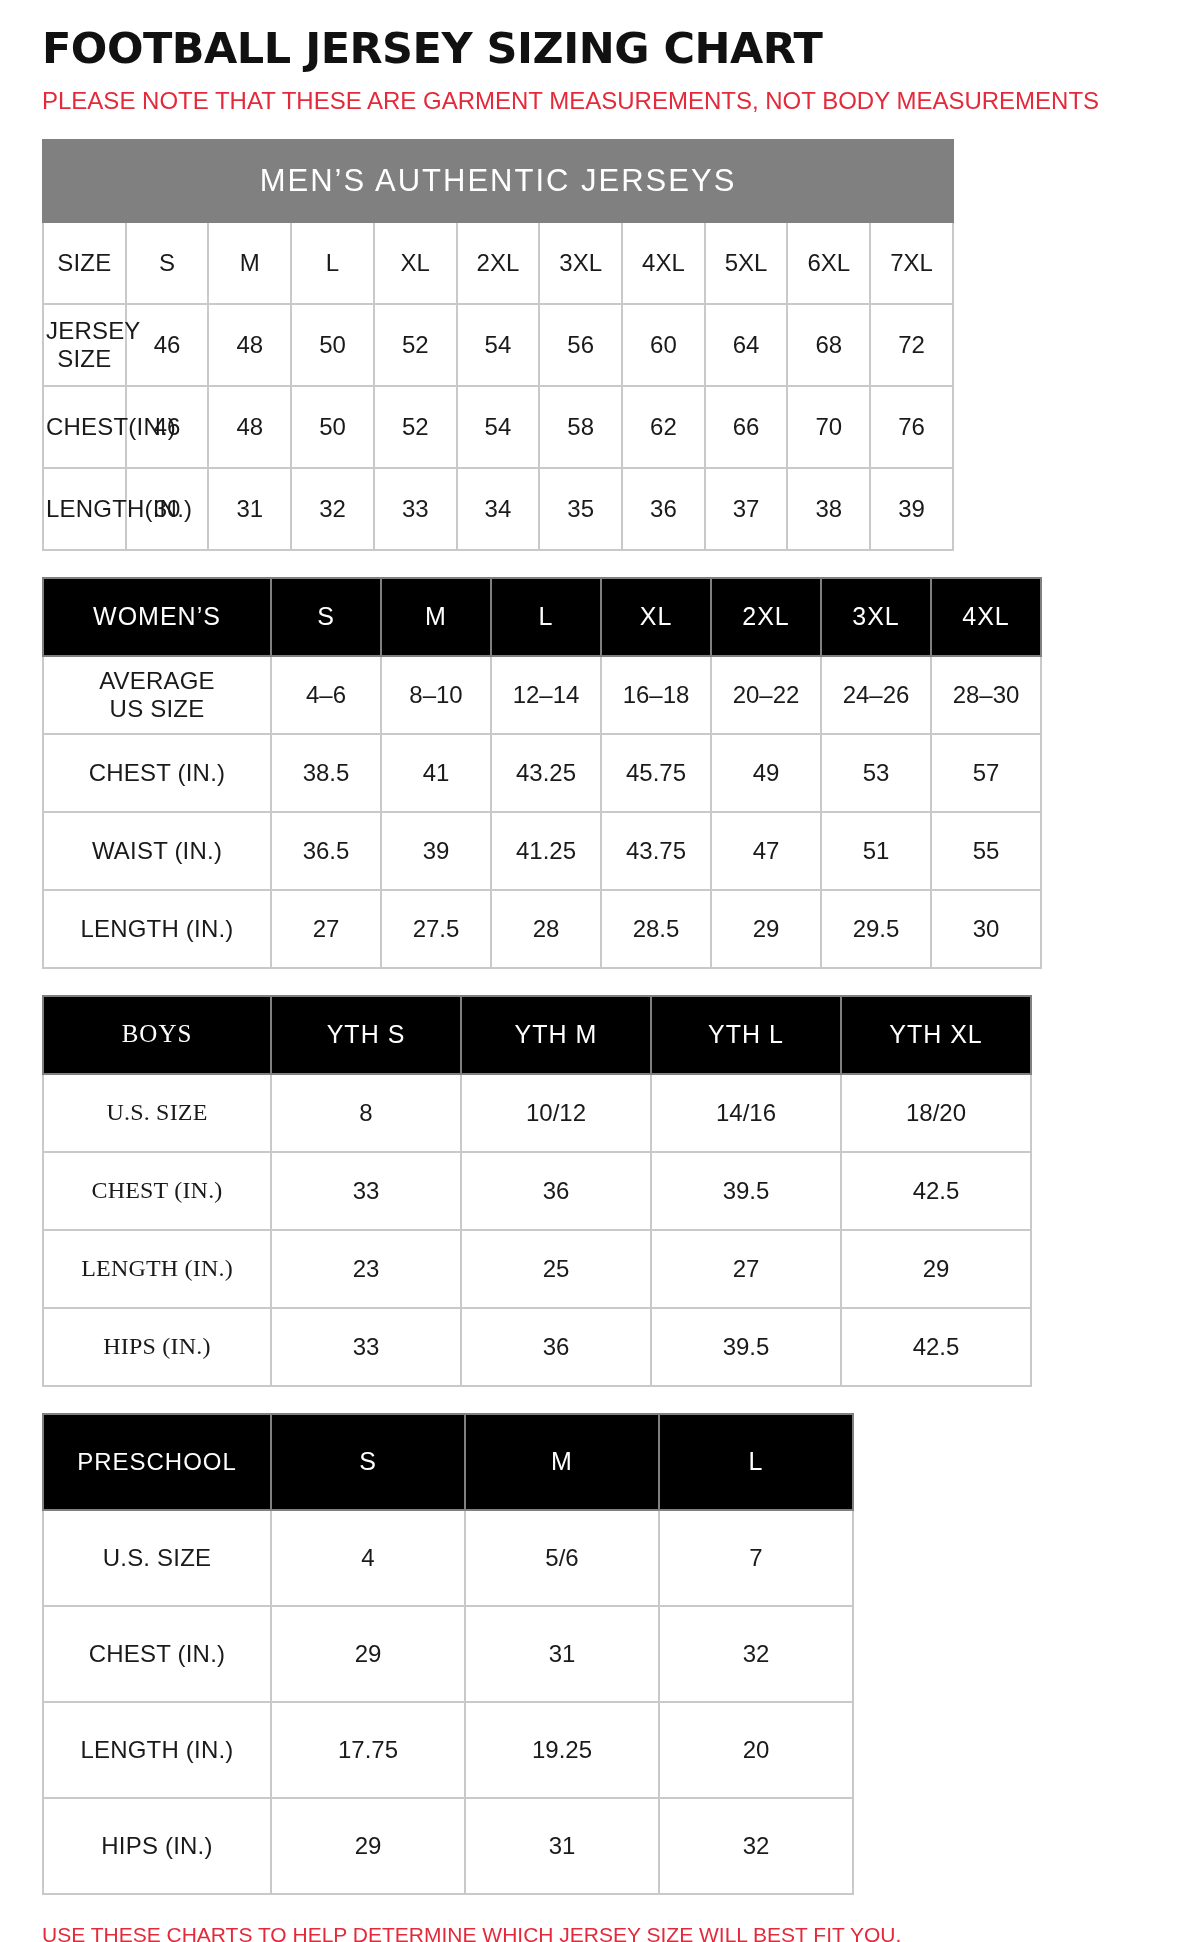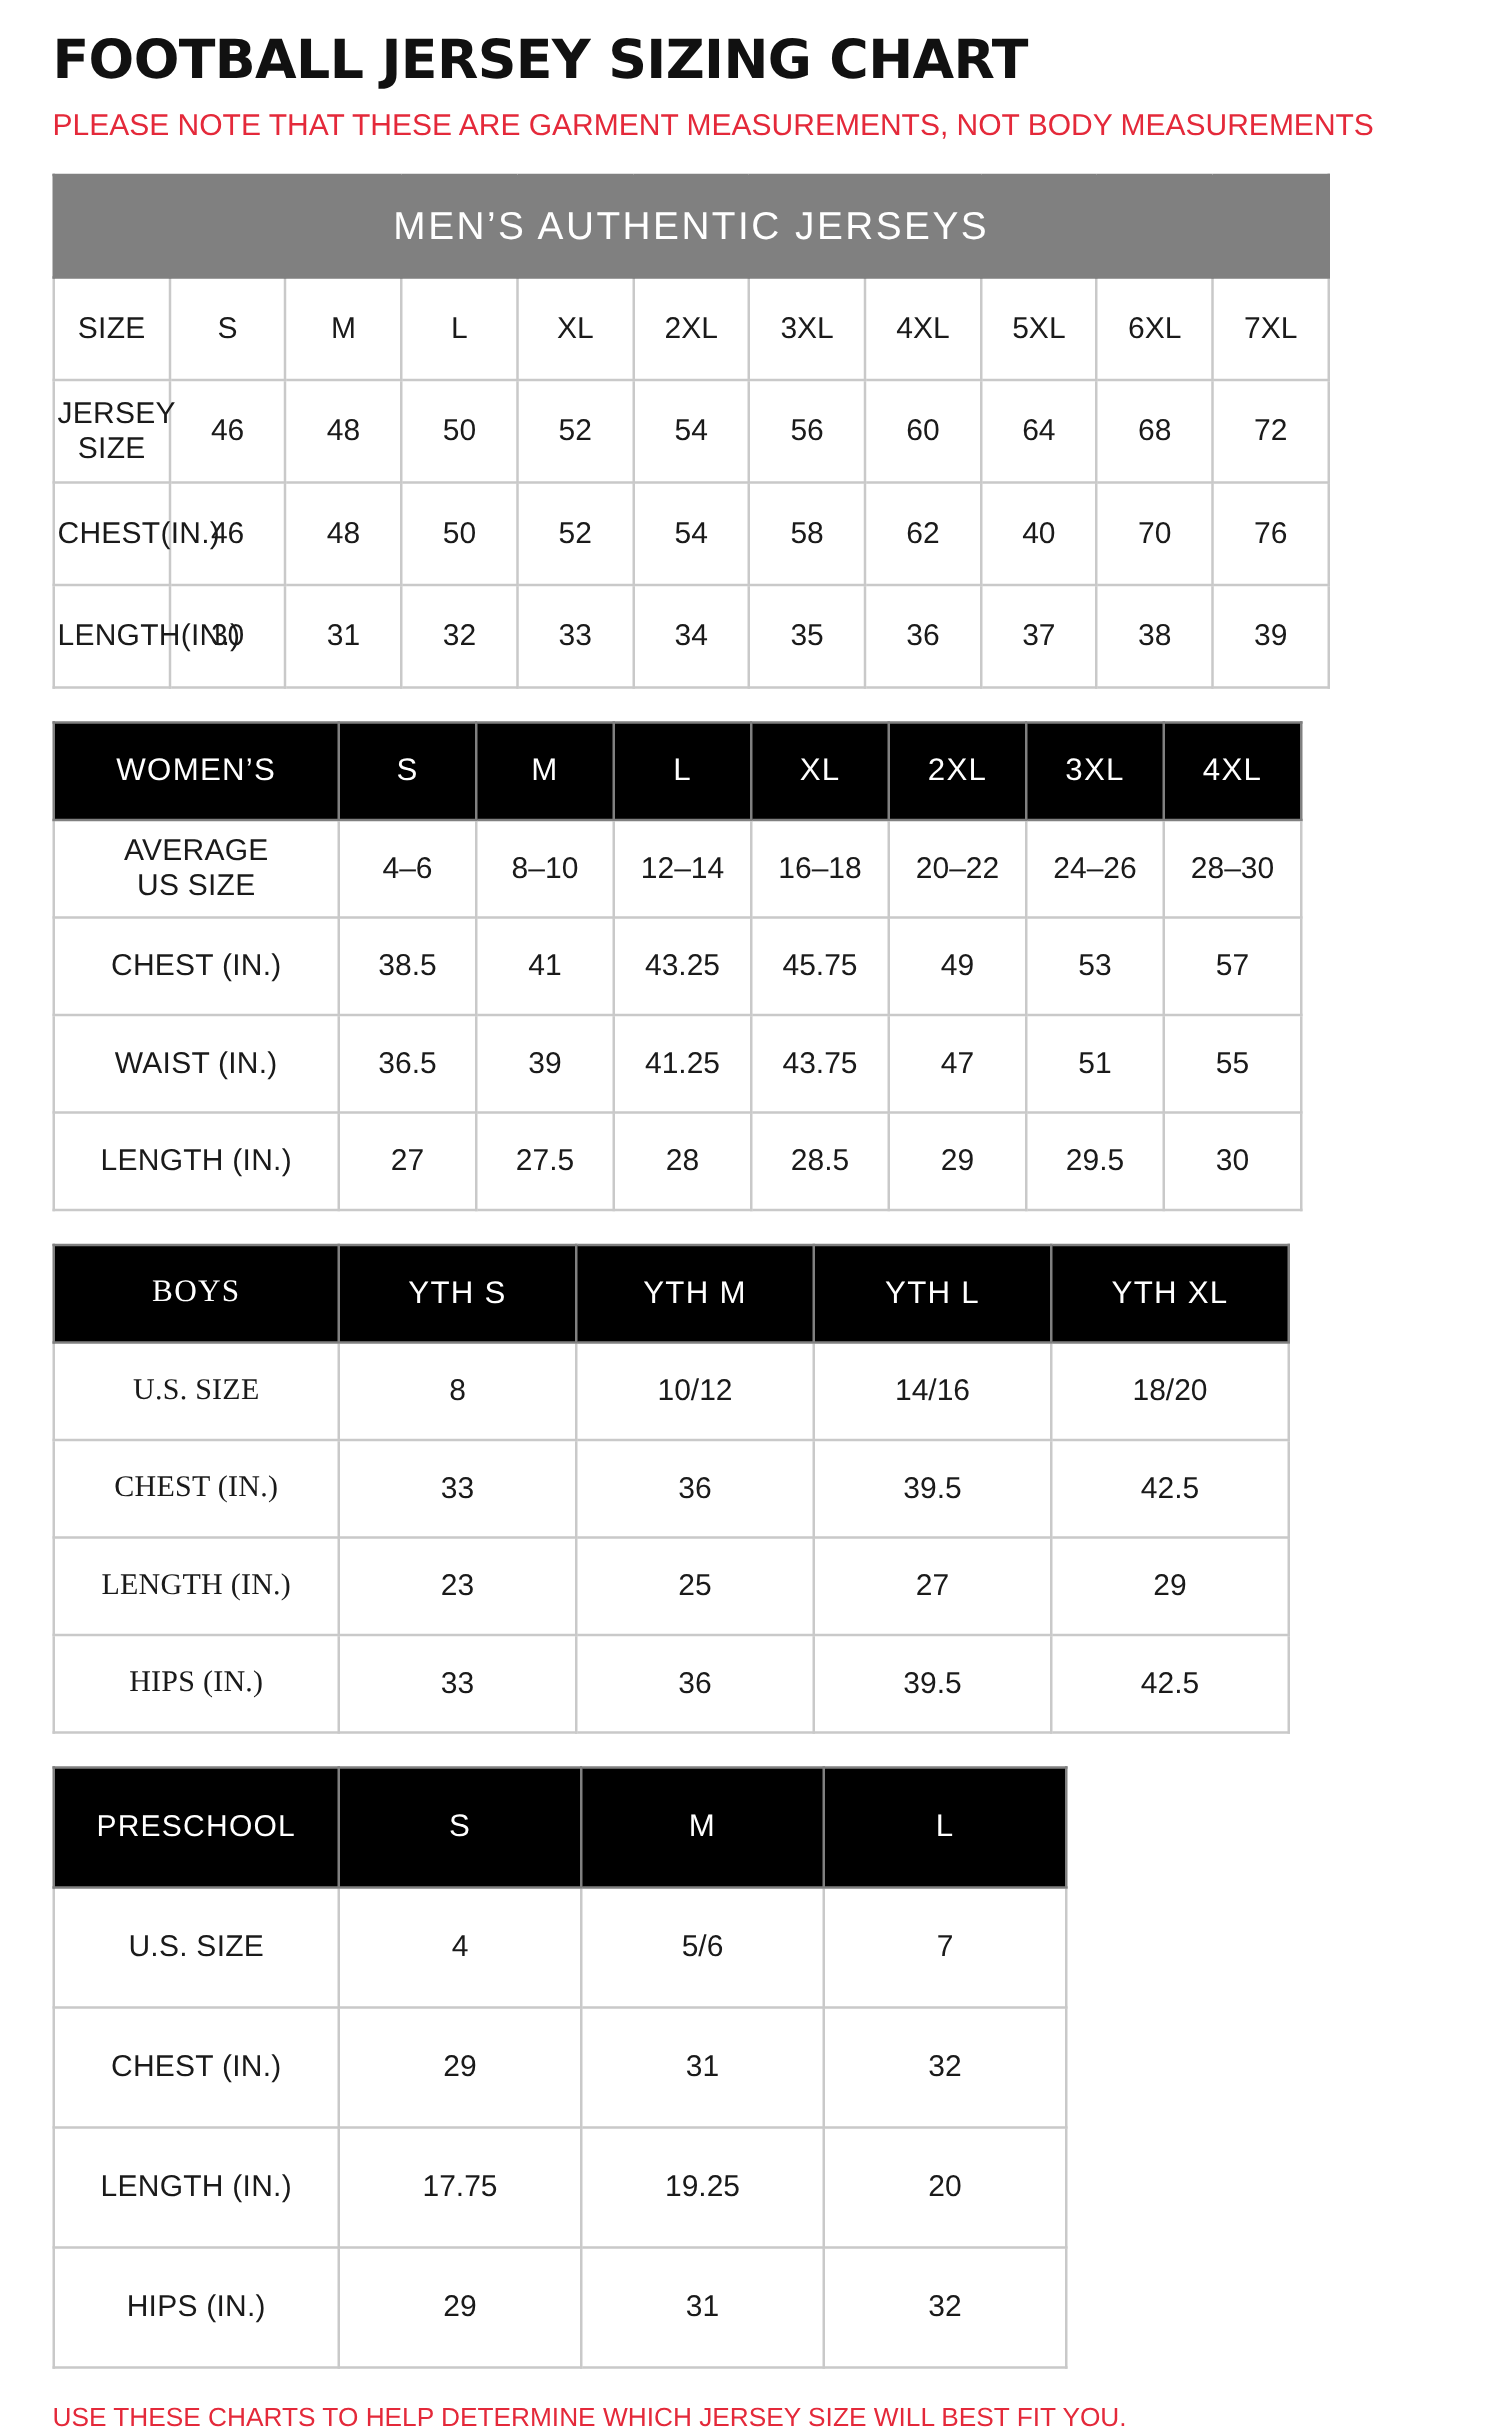--- a/index.html
+++ b/index.html
@@ -61,21 +61,21 @@
     letter-spacing: 0.2px;
   }
   table.size-table tr.header-row td {
     background: #000000;
     color: #ffffff;
     border-color: #808080;
     font-size: 25px;
     letter-spacing: 1px;
   }
   
-  #mens-table { width: 1022px; }
+  #mens-table { width: 912px; }
   #mens-table .banner {
     background: #808080;
     color: #ffffff;
     font-size: 31px;
     letter-spacing: 2px;
     height: 82px;
     border-color: #808080;
   }
   #mens-table td { height: 82px; }
   #mens-table td.rowhead { width: 228px; }
@@ -145,21 +145,21 @@
       </tr>
       <tr>
         <td class="rowhead">CHEST(IN.)</td>
         <td class="datacell">46</td>
         <td class="datacell">48</td>
         <td class="datacell">50</td>
         <td class="datacell">52</td>
         <td class="datacell narrow">54</td>
         <td class="datacell narrow">58</td>
         <td class="datacell narrow">62</td>
-        <td class="datacell narrow">40</td>
+        <td class="datacell narrow">66</td>
         <td class="datacell narrow">70</td>
         <td class="datacell narrow">76</td>
       </tr>
       <tr>
         <td class="rowhead">LENGTH(IN.)</td>
         <td class="datacell">30</td>
         <td class="datacell">31</td>
         <td class="datacell">32</td>
         <td class="datacell">33</td>
         <td class="datacell narrow">34</td>

